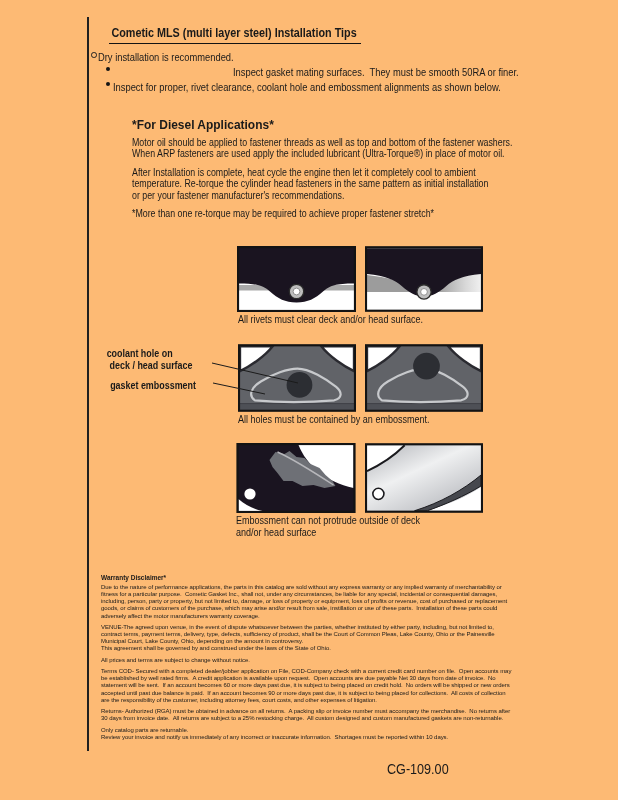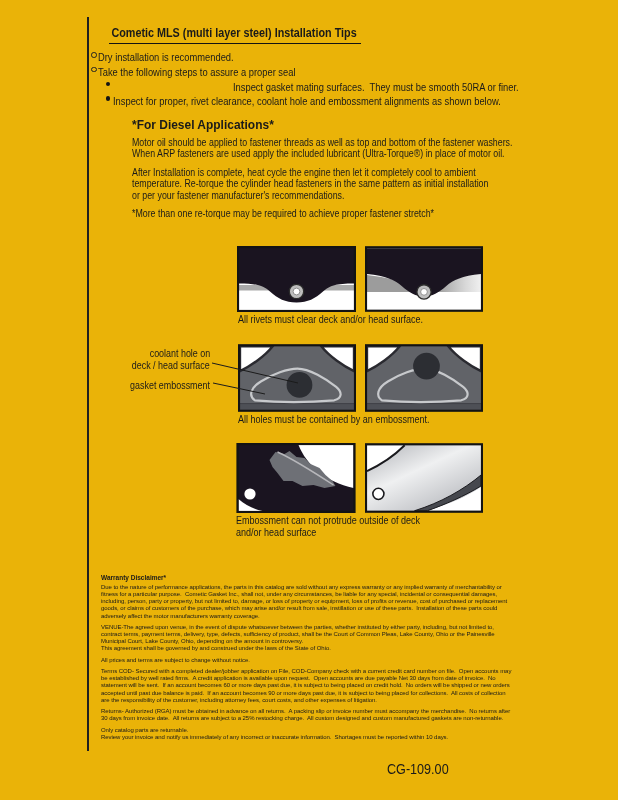--- a/index.html
+++ b/index.html
@@ -1,17 +1,17 @@
 <!DOCTYPE html>
 <html><head>
 <meta charset="utf-8">
 <style>
   html,body{margin:0;padding:0;background:#ffffff;}
   .page{
-    position:relative;width:618px;height:800px;background:#eab308;
+    position:relative;width:618px;height:800px;background:#fdba74;
     color:#1a1a1a;font-family:"Liberation Sans",sans-serif;overflow:hidden;
   }
   .edge-line{position:absolute;left:87px;top:17px;width:1.6px;height:734px;background:#202020;}
 
   .title{position:absolute;left:109px;top:25px;margin:0;font-size:13.5px;font-weight:bold;}
   .title .inner{display:inline-block;white-space:pre;transform:scaleX(0.80);transform-origin:0 0;
     border-bottom:1.6px solid #131313;padding:0 5px 2.5px 3px;}
 
   .bullets{position:absolute;left:91px;top:47px;margin:0;padding:0;list-style:none;}
   .bullets li{position:relative;height:14.8px;padding-left:7px;}
@@ -25,21 +25,21 @@
   .diesel h2{margin:0 0 5px 0;font-size:13px;font-weight:bold;white-space:pre;transform:scaleX(0.92);transform-origin:0 0;}
   .diesel .para{margin:0 0 7px 0;}
   .diesel .ln{font-size:10.5px;line-height:11.4px;white-space:pre;transform:scaleX(0.84);transform-origin:0 50%;}
 
   .d-label{position:absolute;width:119px;text-align:center;font-size:13px;font-weight:bold;margin-top:40px;}
   .d-label span{display:inline-block;white-space:pre;transform:scaleX(0.88);}
   .d-box{position:absolute;z-index:1;}
   .caption{position:absolute;font-size:11px;}
   .caption .ln{font-size:11px;line-height:11.5px;white-space:pre;transform:scaleX(0.82);transform-origin:0 50%;display:block;}
 
-  .anno{position:absolute;left:95px;width:115px;text-align:right;font-size:10.5px;}
+  .anno{position:absolute;left:95px;width:115px;text-align:left;font-size:10.5px;font-weight:bold;}
   .anno span{display:inline-block;white-space:pre;transform:scaleX(0.85);transform-origin:100% 50%;}
   .leaders{position:absolute;left:208px;top:353px;z-index:5;pointer-events:none;}
 
   .fine{position:absolute;left:101px;top:574px;width:430px;}
   .fine-head{font-size:6.5px;font-weight:bold;margin:0 0 3px 0;white-space:pre;}
   .fine .para{margin:0 0 4.2px 0;}
   .fine .ln{font-size:6px;line-height:7.15px;letter-spacing:-0.05px;white-space:pre;}
 
   .pagenum{position:absolute;left:387px;top:761px;font-size:14px;}
   .pagenum span{display:inline-block;white-space:pre;transform:scaleX(0.9);transform-origin:0 0;}
@@ -48,21 +48,20 @@
 <body>
 
 <div class="page">
 
   <div class="edge-line"></div>
 
   <h1 class="title"><span class="inner">Cometic MLS (multi layer steel) Installation Tips</span></h1>
 
   <ul class="bullets">
     <li><span class="marker ring"></span><span class="txt">Dry installation is recommended.</span></li>
-    <li><span class="marker ring"></span><span class="txt">Take the following steps to assure a proper seal</span></li>
     <li class="sub"><span class="marker dot"></span><span class="txt">Inspect gasket mating surfaces.  They must be smooth 50RA or finer.</span></li>
     <li class="sub"><span class="marker dot"></span><span class="txt">Inspect for proper, rivet clearance, coolant hole and embossment alignments as shown below.</span></li>
   </ul>
 
   <div class="diesel">
     <h2>*For Diesel Applications*</h2>
     <div class="para">
         <div class="ln">Motor oil should be applied to fastener threads as well as top and bottom of the fastener washers.</div>
         <div class="ln">When ARP fasteners are used apply the included lubricant (Ultra-Torque®) in place of motor oil.</div>
       </div>

